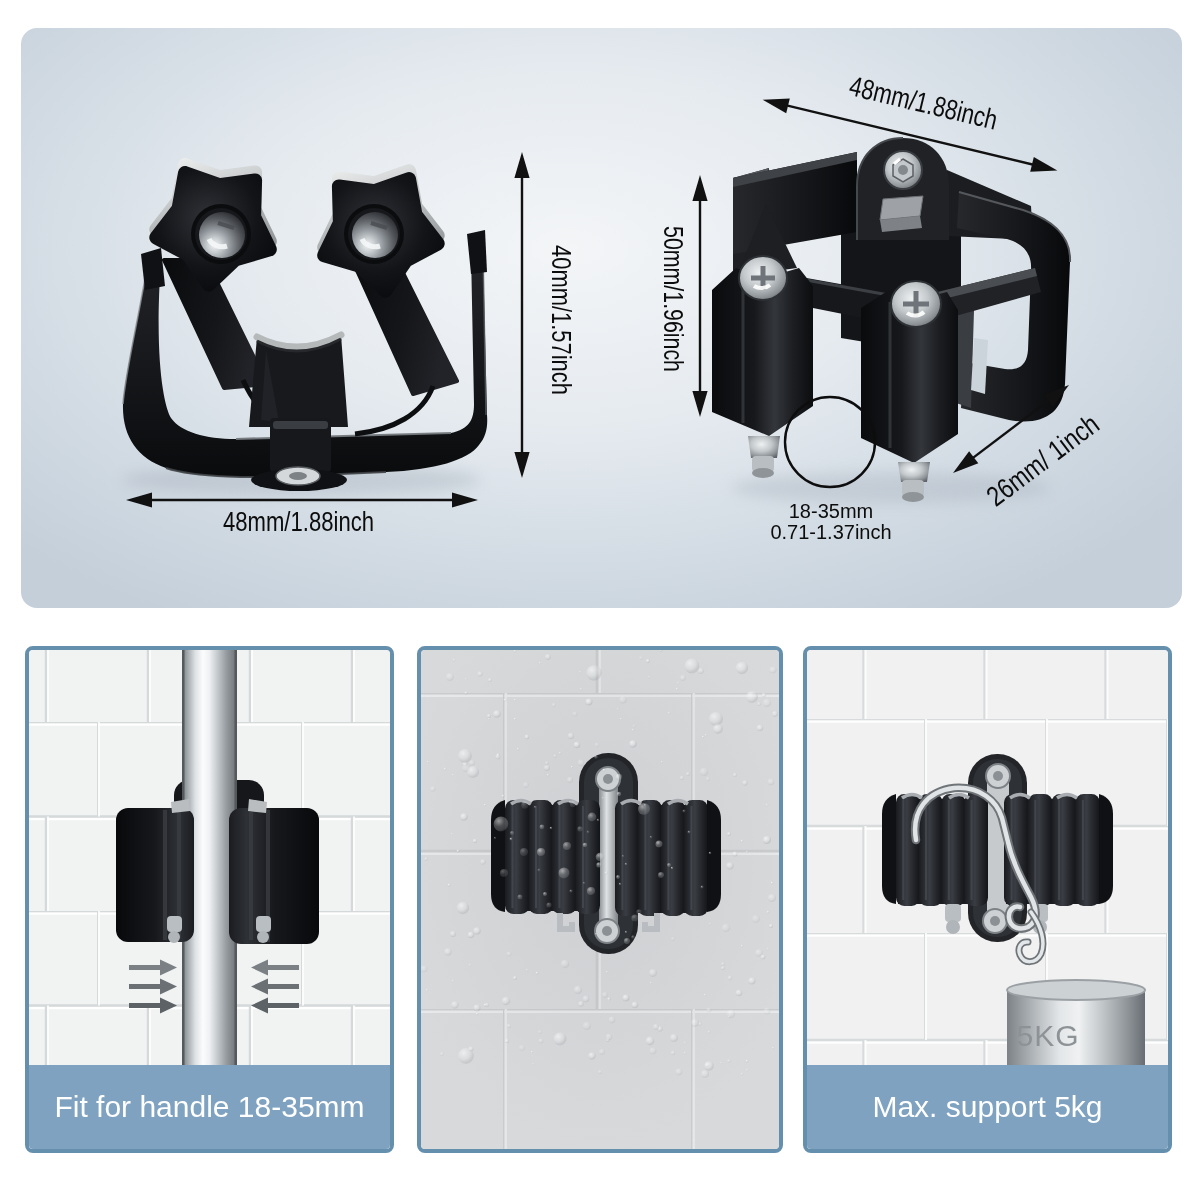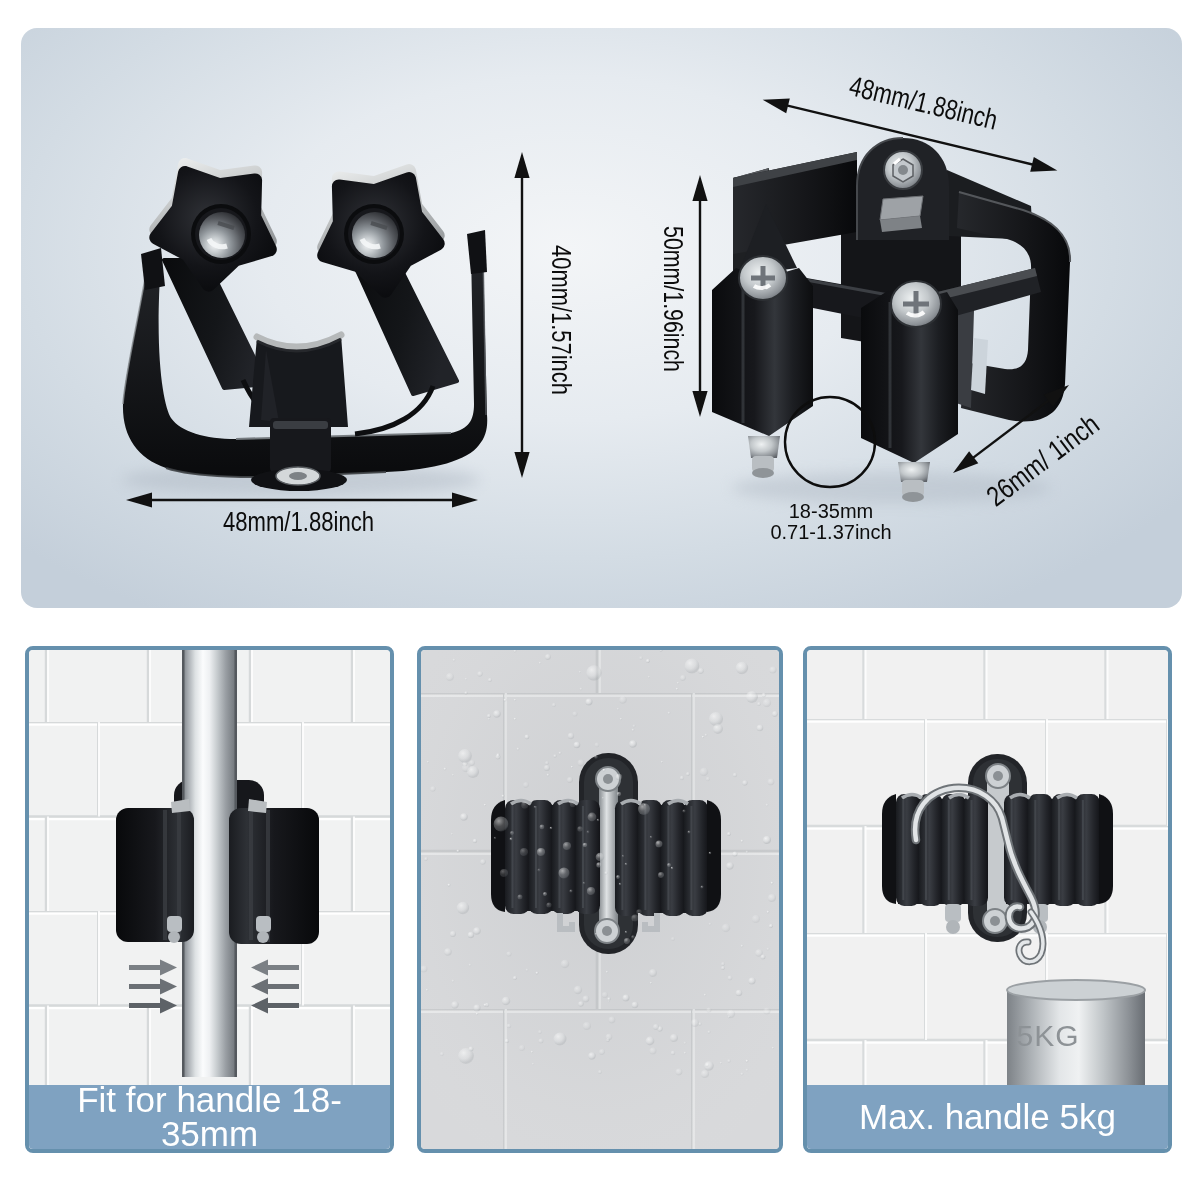--- a/index.html
+++ b/index.html
@@ -1,20 +1,20 @@
 <!DOCTYPE html>
 <html><head><meta charset="utf-8">
 <style>
   html,body{margin:0;padding:0;background:#fff;}
   body{width:1200px;height:1200px;position:relative;font-family:"Liberation Sans",sans-serif;overflow:hidden;}
   .toppanel{position:absolute;left:21px;top:28px;width:1161px;height:580px;border-radius:16px;
     background:radial-gradient(ellipse 760px 430px at 47% 38%, #f3f5f7 0%, #e6ebf0 40%, #d3dce4 72%, #c4cfda 100%);}
   .panel{position:absolute;top:646px;height:507px;border:4px solid #6590ad;border-radius:8px;box-sizing:border-box;overflow:hidden;background:#eef0f0;}
-  .cap{position:absolute;left:0;right:0;bottom:0;height:64px;background:#7fa2c1;color:#fff;
-       display:flex;align-items:center;justify-content:center;text-align:center;font-size:35px;line-height:34px;}
+  .cap{position:absolute;left:0;right:0;bottom:0;height:84px;background:#7fa2c1;color:#fff;
+       display:flex;align-items:center;justify-content:center;text-align:center;font-size:30px;line-height:34px;}
   svg{position:absolute;left:0;top:0;}
 </style></head><body>
 
 <div class="toppanel">
     <svg width="1161" height="580" viewBox="0 0 1161 580">
       <defs>
 <radialGradient id="chromeDome" cx="0.34" cy="0.72" r="0.78">
  <stop offset="0" stop-color="#f2f4f5"></stop>
           <stop offset="0.2" stop-color="#c9ced1"></stop>
  <stop offset="0.45" stop-color="#8f959a"></stop>
@@ -590,13 +590,13 @@
       <circle cx="233" cy="277" r="7" fill="#b0b5b9"></circle>
       <path d="M 109,190 C 104,160 121,141 147,138 C 173,136 190,151 195,168 L 201,192 C 206,214 216,232 224,247 C 231,261 230,272 221,277 C 212,281 203,277 202,268 C 201,260 207,255 213,257" stroke="#6f7478" stroke-width="8.5" fill="none" stroke-linecap="round"></path>
       <path d="M 109,190 C 104,160 121,141 147,138 C 173,136 190,151 195,168 L 201,192 C 206,214 216,232 224,247 C 231,261 230,272 221,277 C 212,281 203,277 202,268 C 201,260 207,255 213,257" stroke="#e1e4e6" stroke-width="4.5" fill="none" stroke-linecap="round"></path>
       <path d="M 224,262 C 234,276 239,292 234,304 C 229,314 217,314 213,305 C 210,298 214,291 221,292" stroke="#6f7478" stroke-width="7" fill="none" stroke-linecap="round"></path>
       <path d="M 224,262 C 234,276 239,292 234,304 C 229,314 217,314 213,305 C 210,298 214,291 221,292" stroke="#e4e7e9" stroke-width="3.5" fill="none" stroke-linecap="round"></path>
       <rect x="200" y="339" width="138" height="160" fill="url(#wtG)"></rect>
       <ellipse cx="269" cy="340" rx="69" ry="10" fill="#ccd1d4"></ellipse>
       <ellipse cx="269" cy="340" rx="69" ry="10" fill="none" stroke="#9ba0a4" stroke-width="2"></ellipse>
       <text x="241" y="396" text-anchor="middle" font-size="30" fill="#8d9296" letter-spacing="1">5KG</text>
     </svg>
-    <div class="cap">Max. handle 5kg</div>
+    <div class="cap">Max. support 5kg</div>
   </div>
 </body></html>

